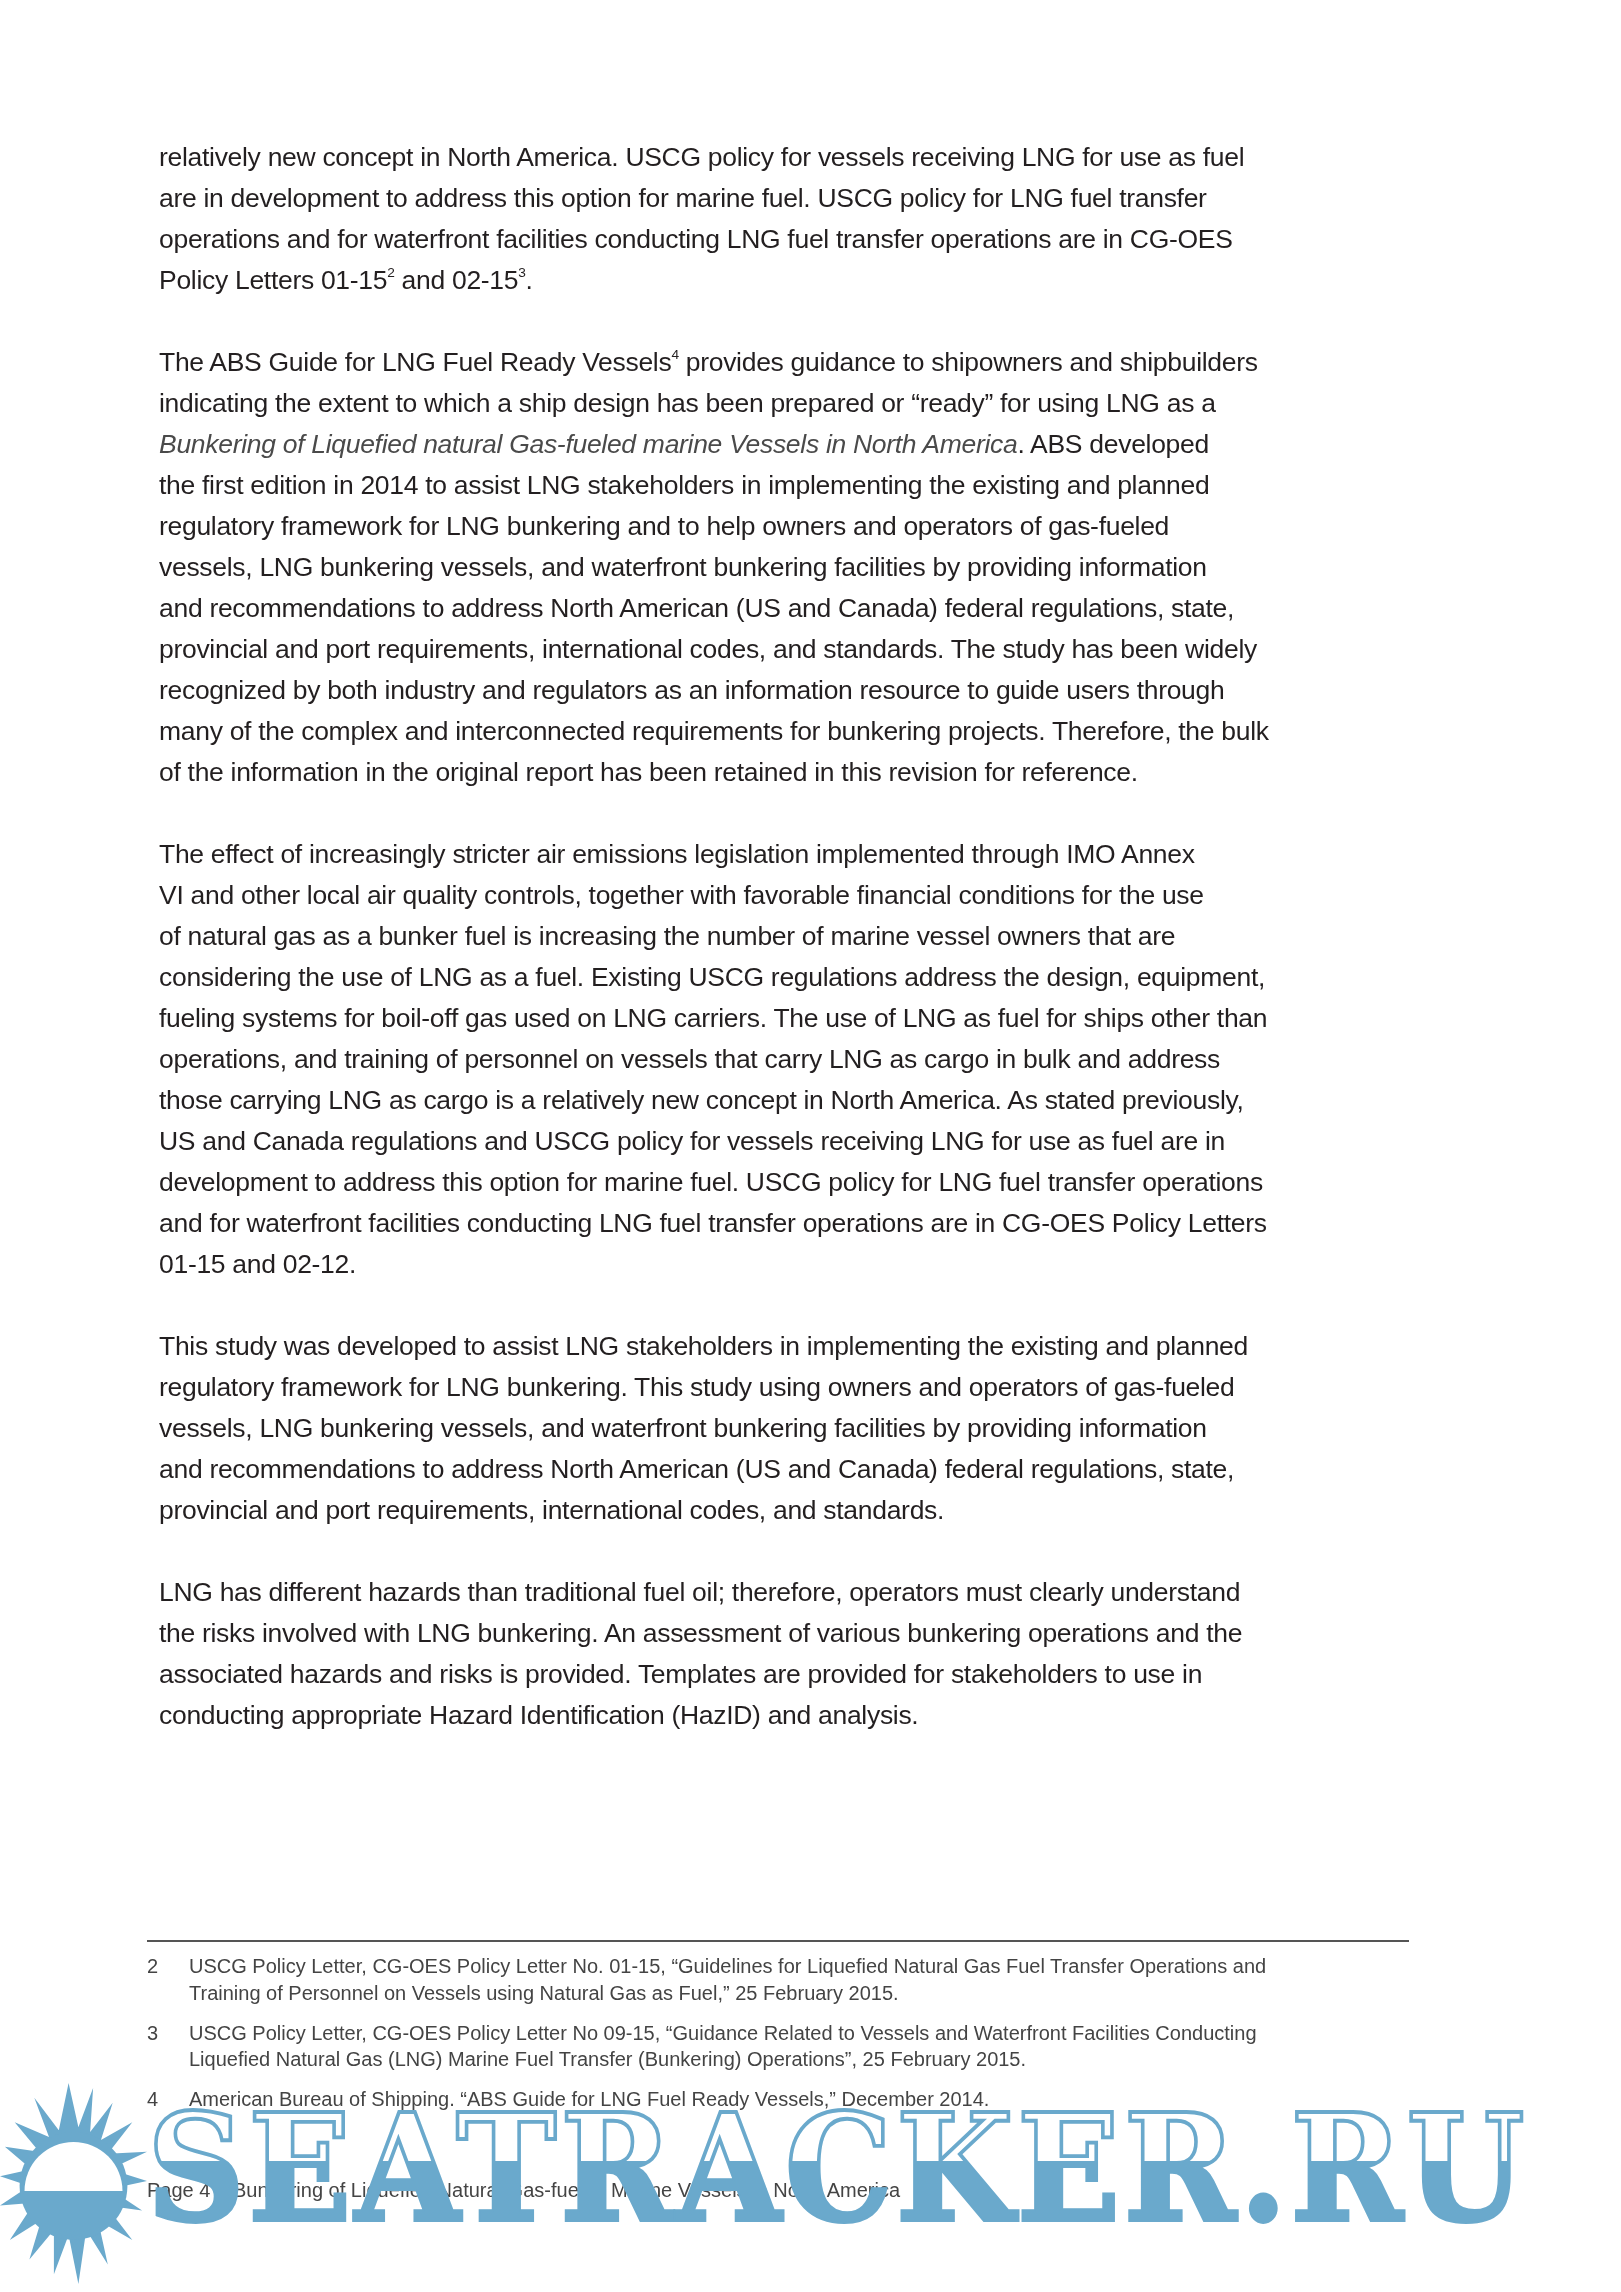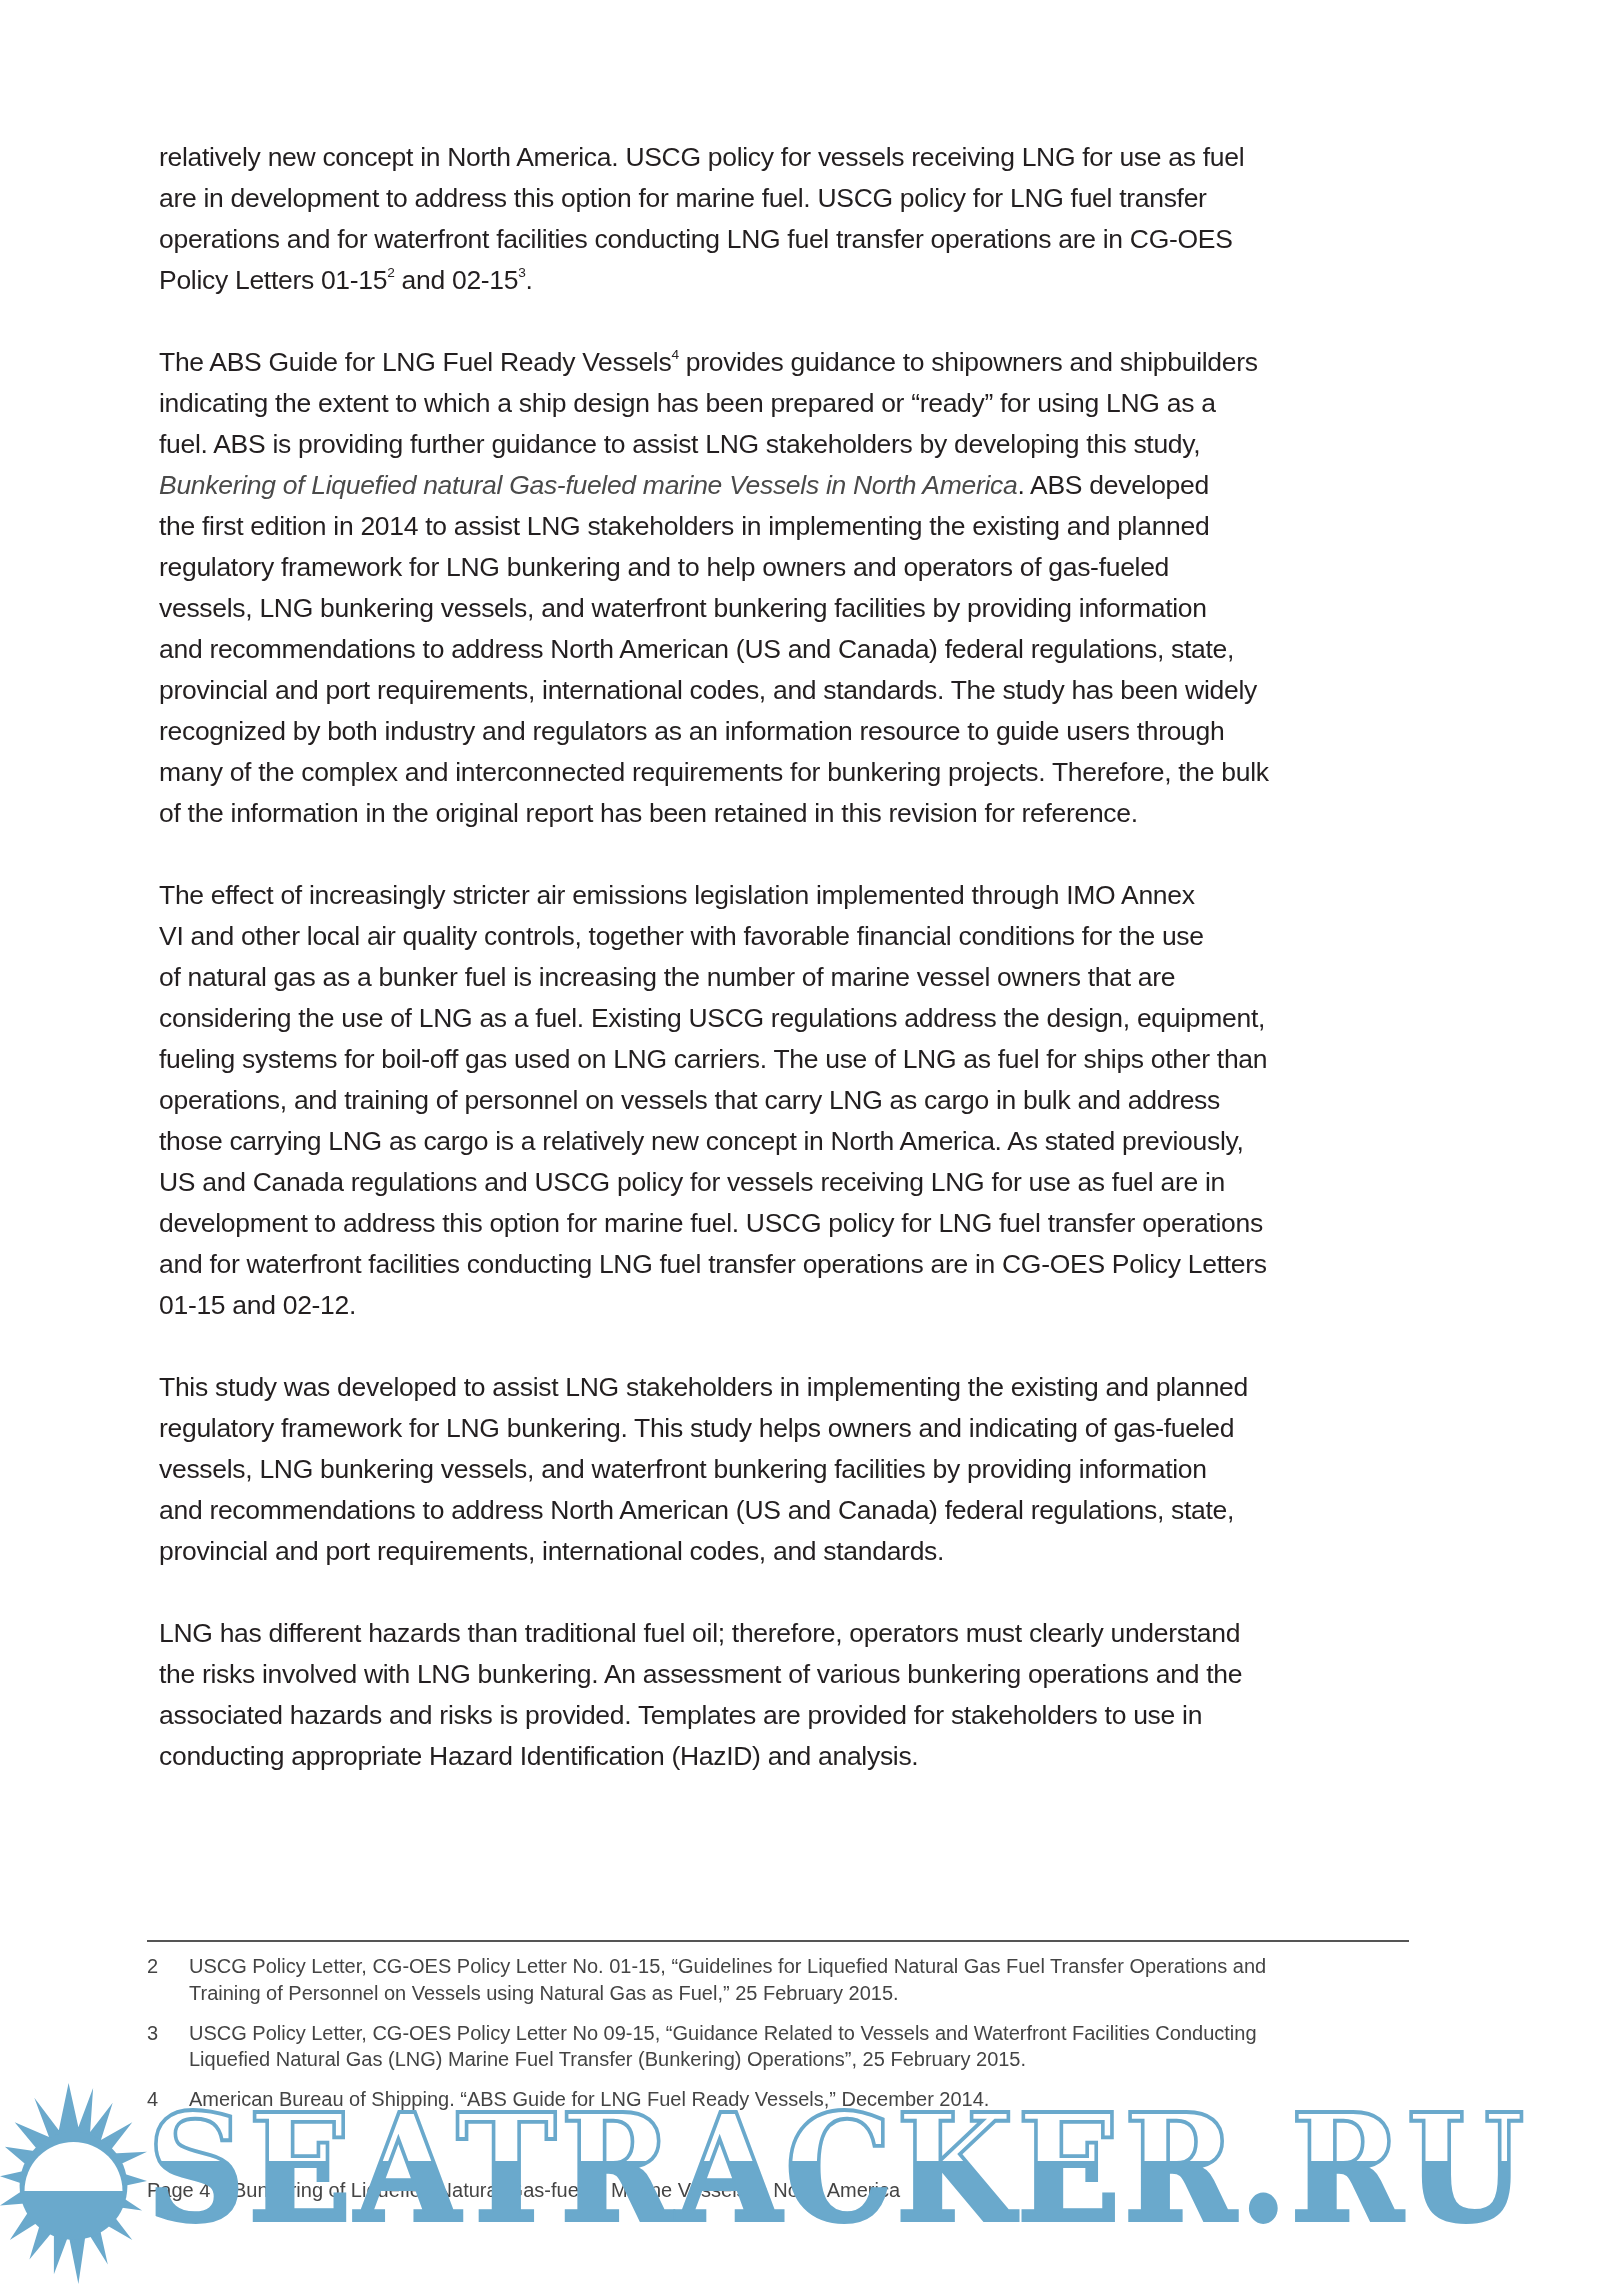--- a/index.html
+++ b/index.html
@@ -29,21 +29,20 @@
   <p class="para">
     <span class="line">relatively new concept in North America. USCG policy for vessels receiving LNG for use as fuel</span>
     <span class="line">are in development to address this option for marine fuel. USCG policy for LNG fuel transfer</span>
     <span class="line">operations and for waterfront facilities conducting LNG fuel transfer operations are in CG-OES</span>
     <span class="line"><span>Policy Letters 01-15</span><sup>2</sup><span> and 02-15</span><sup>3</sup><span>.</span></span>
   </p>
 
   <p class="para">
     <span class="line"><span>The ABS Guide for LNG Fuel Ready Vessels</span><sup>4</sup><span> provides guidance to shipowners and shipbuilders</span></span>
     <span class="line">indicating the extent to which a ship design has been prepared or “ready” for using LNG as a</span>
-    <span class="line">fuel. ABS is providing further guidance to assist LNG stakeholders by developing this study,</span>
     <span class="line"><em class="ital">Bunkering of Liquefied natural Gas-fueled marine Vessels in North America</em><span>. ABS developed</span></span>
     <span class="line">the first edition in 2014 to assist LNG stakeholders in implementing the existing and planned</span>
     <span class="line">regulatory framework for LNG bunkering and to help owners and operators of gas-fueled</span>
     <span class="line">vessels, LNG bunkering vessels, and waterfront bunkering facilities by providing information</span>
     <span class="line">and recommendations to address North American (US and Canada) federal regulations, state,</span>
     <span class="line">provincial and port requirements, international codes, and standards. The study has been widely</span>
     <span class="line">recognized by both industry and regulators as an information resource to guide users through</span>
     <span class="line">many of the complex and interconnected requirements for bunkering projects. Therefore, the bulk</span>
     <span class="line">of the information in the original report has been retained in this revision for reference.</span>
   </p>
@@ -57,21 +56,21 @@
     <span class="line">operations, and training of personnel on vessels that carry LNG as cargo in bulk and address</span>
     <span class="line">those carrying LNG as cargo is a relatively new concept in North America. As stated previously,</span>
     <span class="line">US and Canada regulations and USCG policy for vessels receiving LNG for use as fuel are in</span>
     <span class="line">development to address this option for marine fuel. USCG policy for LNG fuel transfer operations</span>
     <span class="line">and for waterfront facilities conducting LNG fuel transfer operations are in CG-OES Policy Letters</span>
     <span class="line">01-15 and 02-12.</span>
   </p>
 
   <p class="para">
     <span class="line">This study was developed to assist LNG stakeholders in implementing the existing and planned</span>
-    <span class="line">regulatory framework for LNG bunkering. This study helps owners and indicating of gas-fueled</span>
+    <span class="line">regulatory framework for LNG bunkering. This study using owners and operators of gas-fueled</span>
     <span class="line">vessels, LNG bunkering vessels, and waterfront bunkering facilities by providing information</span>
     <span class="line">and recommendations to address North American (US and Canada) federal regulations, state,</span>
     <span class="line">provincial and port requirements, international codes, and standards.</span>
   </p>
 
   <p class="para">
     <span class="line">LNG has different hazards than traditional fuel oil; therefore, operators must clearly understand</span>
     <span class="line">the risks involved with LNG bunkering. An assessment of various bunkering operations and the</span>
     <span class="line">associated hazards and risks is provided. Templates are provided for stakeholders to use in</span>
     <span class="line">conducting appropriate Hazard Identification (HazID) and analysis.</span>

